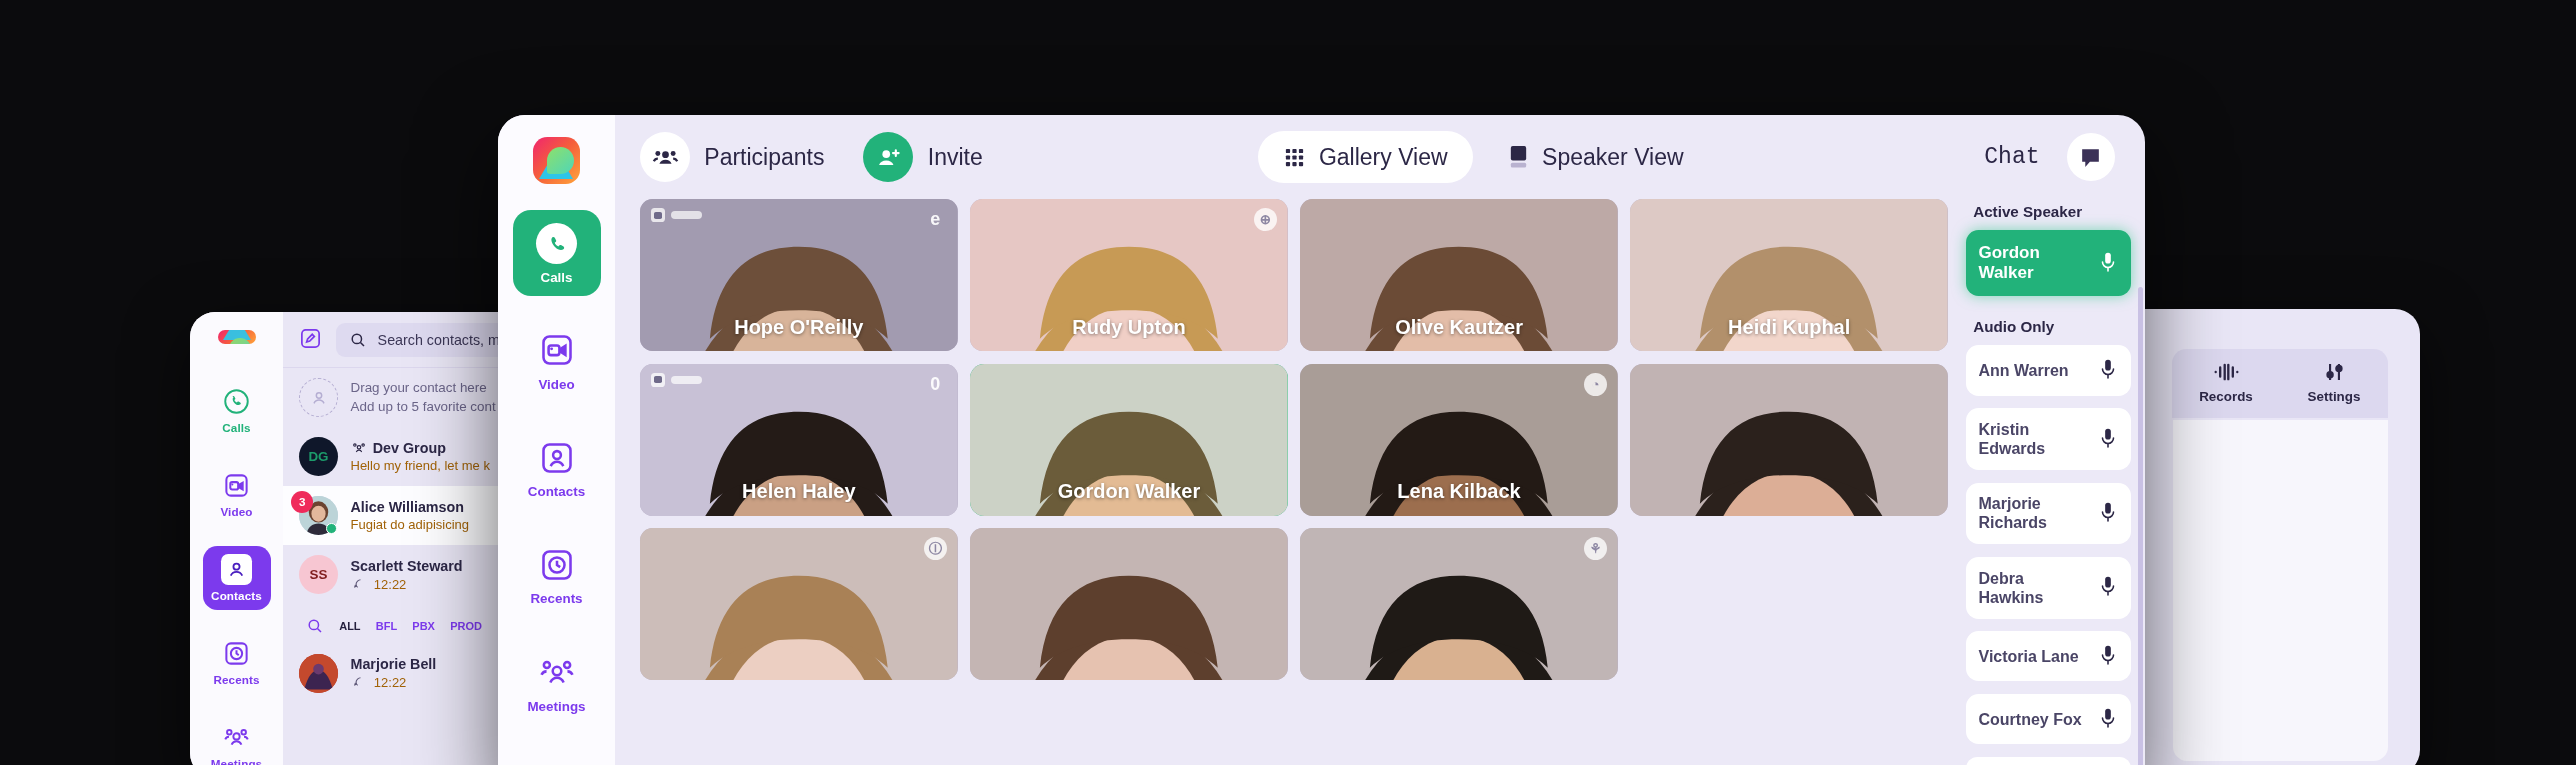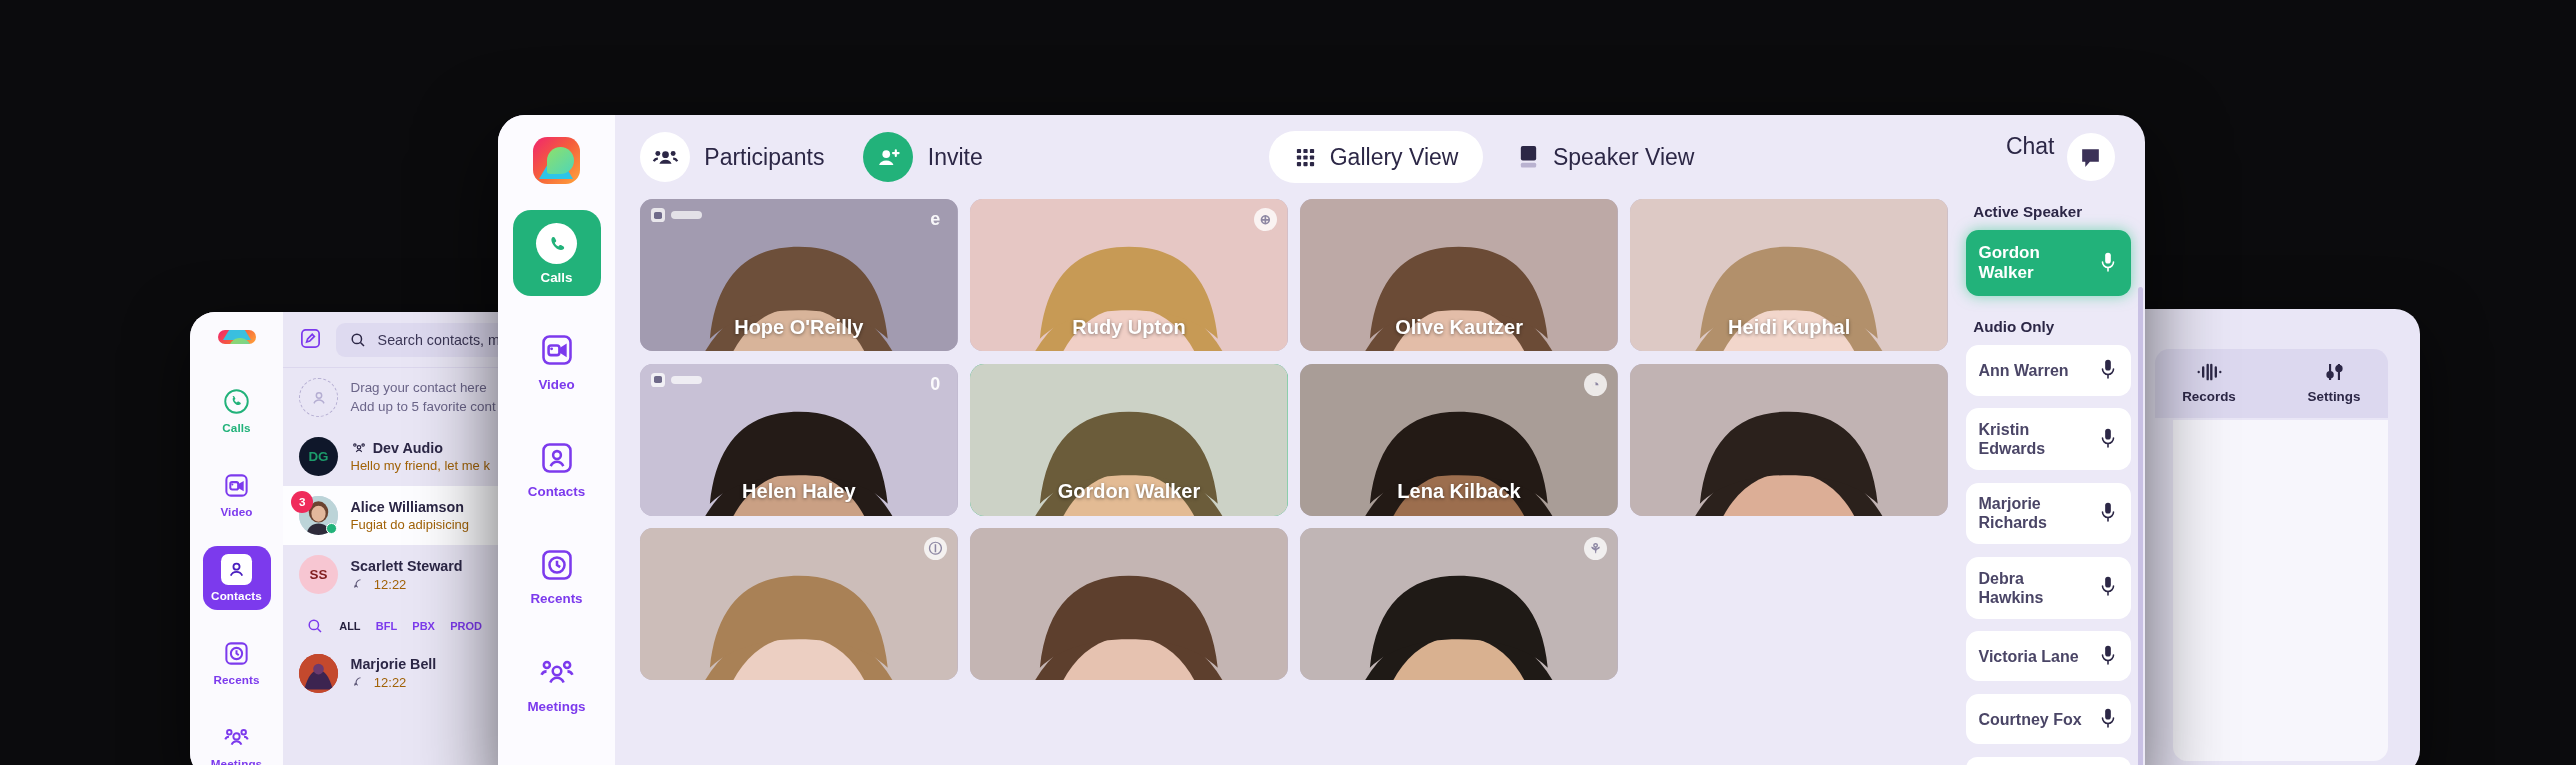--- a/index.html
+++ b/index.html
@@ -78,21 +78,21 @@
      background:#22b27a; border:1.8px solid #fff; }
   .tagrow { display:flex; align-items:center; gap:15.2px; padding:12.5px 16px 9px 23px; }
   .tag { font-size:11px; font-weight:700; color:#7c3aed; }
   .tag.on { color:#241f3d; }
 
   
   #bg-right {
     left: 1703px; top: 309px; width: 717px; height: 466px;
     background:#e9e6f6; filter: blur(0.4px);
   }
-  #bg-right .rtabs { position:absolute; right:32px; top:40px; display:flex; gap:17px;
+  #bg-right .rtabs { position:absolute; right:32px; top:40px; display:flex; gap:0;
       background:#dcd8ef; border-radius:14.3px 14.3px 0 0; }
   .rtab { width:108px; padding:12.5px 0 14.3px; display:flex; flex-direction:column;
      align-items:center; gap:7.2px; }
   .rtab .lb { font-size:13.4px; font-weight:700; color:#2c2746; }
   #bg-right .rbody { position:absolute; right:32px; top:111px; width:215px; height:341px;
      background:#f7f6fc; border-radius:0 0 14.3px 14.3px; }
   #bg-right .rcard { position:absolute; background:#dedaef; border-radius:12.5px; }
   #bg-right .rcard.c1 { left:90px; top:289px; width:260px; height:95px; }
   #bg-right .rcard.c2 { left:90px; top:400px; width:260px; height:95px; }
   #bg-right .rcard .rtxt { font-size:17px; font-weight:700; color:#2c2746;
@@ -122,21 +122,21 @@
      padding:0 30.5px 0 25px; gap:0; }
   .hbtn { display:flex; align-items:center; gap:14.3px; }
   .hbtn .circ { width:50px; height:50px; border-radius:50%; background:#fff;
      display:flex; align-items:center; justify-content:center; }
   .hbtn .circ.green { background:#22b27a; }
   .hbtn .txt { font-size:23px; color:#2c2746; }
   .seg { display:flex; align-items:center; gap:9px; margin-left:auto; }
   .segbtn { display:flex; align-items:center; gap:12.5px; padding:12.5px 25px; border-radius:27px; }
   .segbtn.on { background:#fff; }
   .segbtn .sl { font-size:23px; color:#2c2746; }
-  .chatwrap { margin-left:auto; display:flex; align-items:flex-start; gap:12px; }
+  .chatwrap { margin-left:auto; display:flex; align-items:center; gap:27px;font-family:Liberation Mono, monospace; }
   .chatwrap .cl { font-size:23px; color:#2c2746; }
   .chatwrap .circ { width:48px; height:48px; border-radius:50%; background:#fff;
      display:flex; align-items:center; justify-content:center; }
 
   
   #main .mbody { flex:1; display:flex; min-height:0; padding:0 0 0 25px; gap:18px; }
   .grid { flex:1; display:grid; grid-template-columns:repeat(4,1fr);
      grid-auto-rows:152px; gap:12.5px; min-width:0; }
   .tile { position:relative; border-radius:12.5px; overflow:hidden;
      background:#b9b1c9; }
@@ -277,21 +277,21 @@
           <span>DG</span>
         </div>
         <div class="ctext">
           <div class="cname">
             <svg width="16" height="16" viewBox="0 0 24 24" fill="none" stroke="#2c2746" stroke-width="1.8">
               <circle cx="12" cy="11" r="2.6"></circle>
                 <path d="M8 18c.8-1.8 2.2-2.7 4-2.7s3.2.9 4 2.7"></path>
               <circle cx="5.8" cy="7.6" r="1.8"></circle>
                 <circle cx="18.2" cy="7.6" r="1.8"></circle>
             </svg>
-            <span>Dev Audio</span>
+            <span>Dev Group</span>
           </div>
           <div class="csub">Hello my friend, let me k</div>
         </div>
       </div>
 
       <div class="crow sel">
         <div class="av" style="background:#cfd9e8">
           <span class="badge-n">3</span>
           <svg width="39" height="39" viewBox="0 0 44 44">
             <defs>

